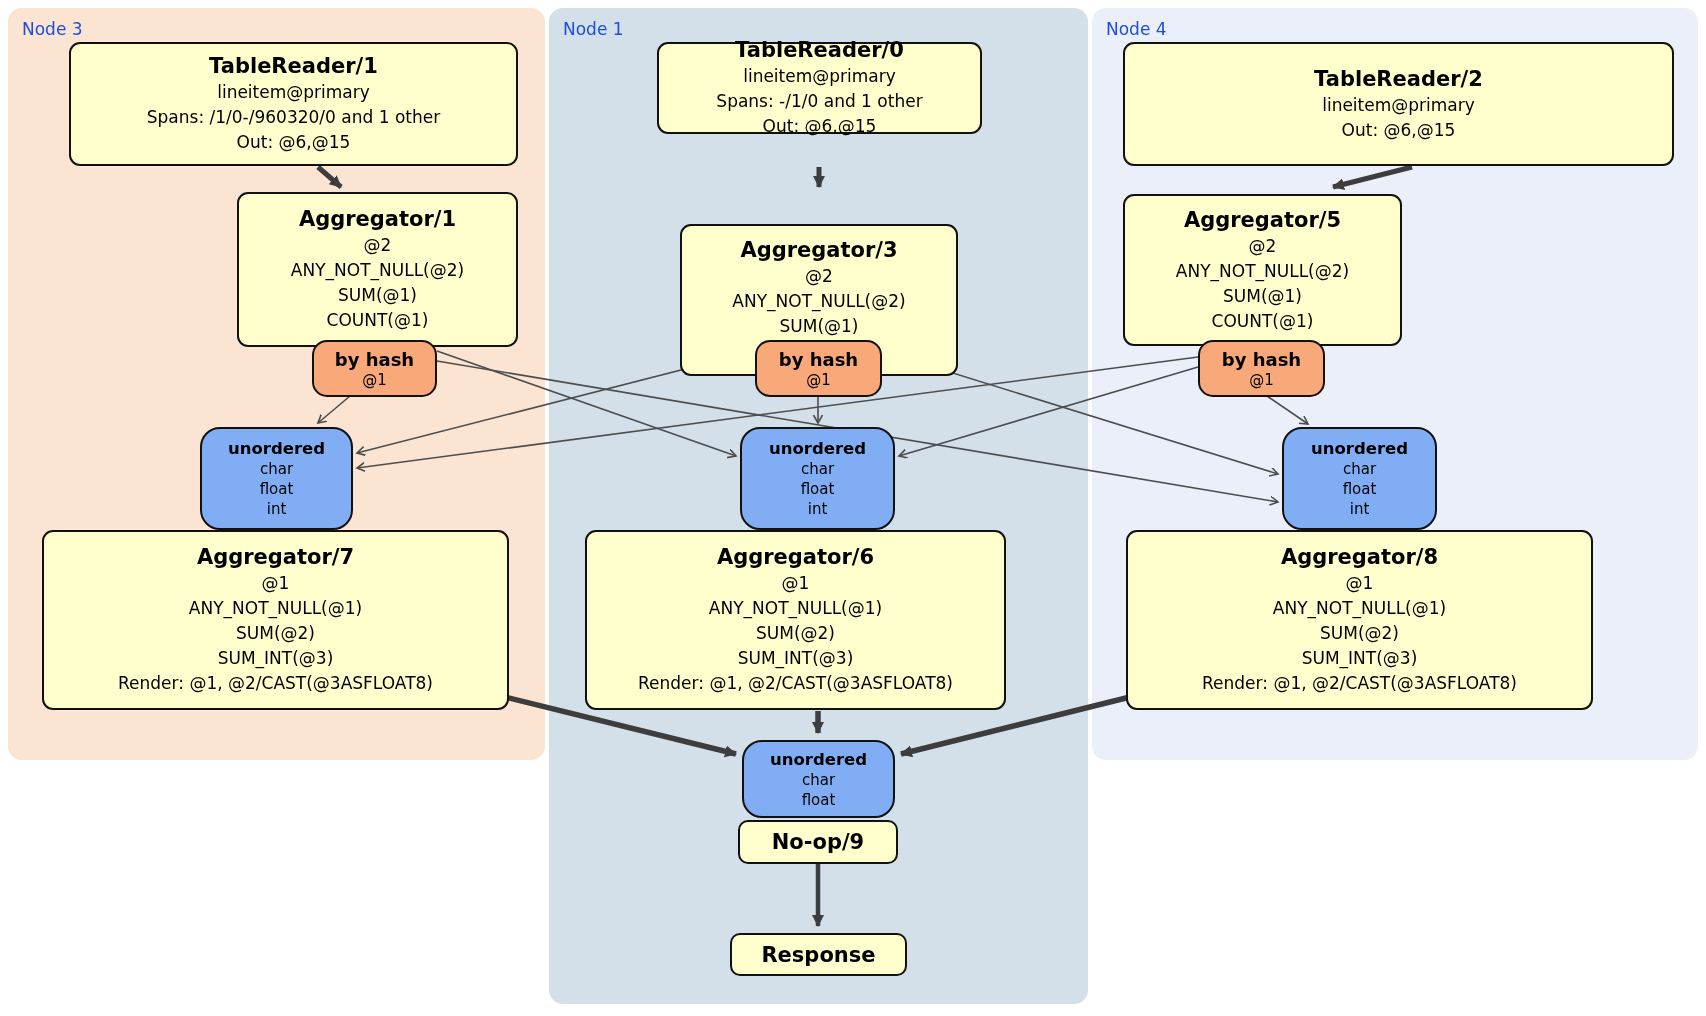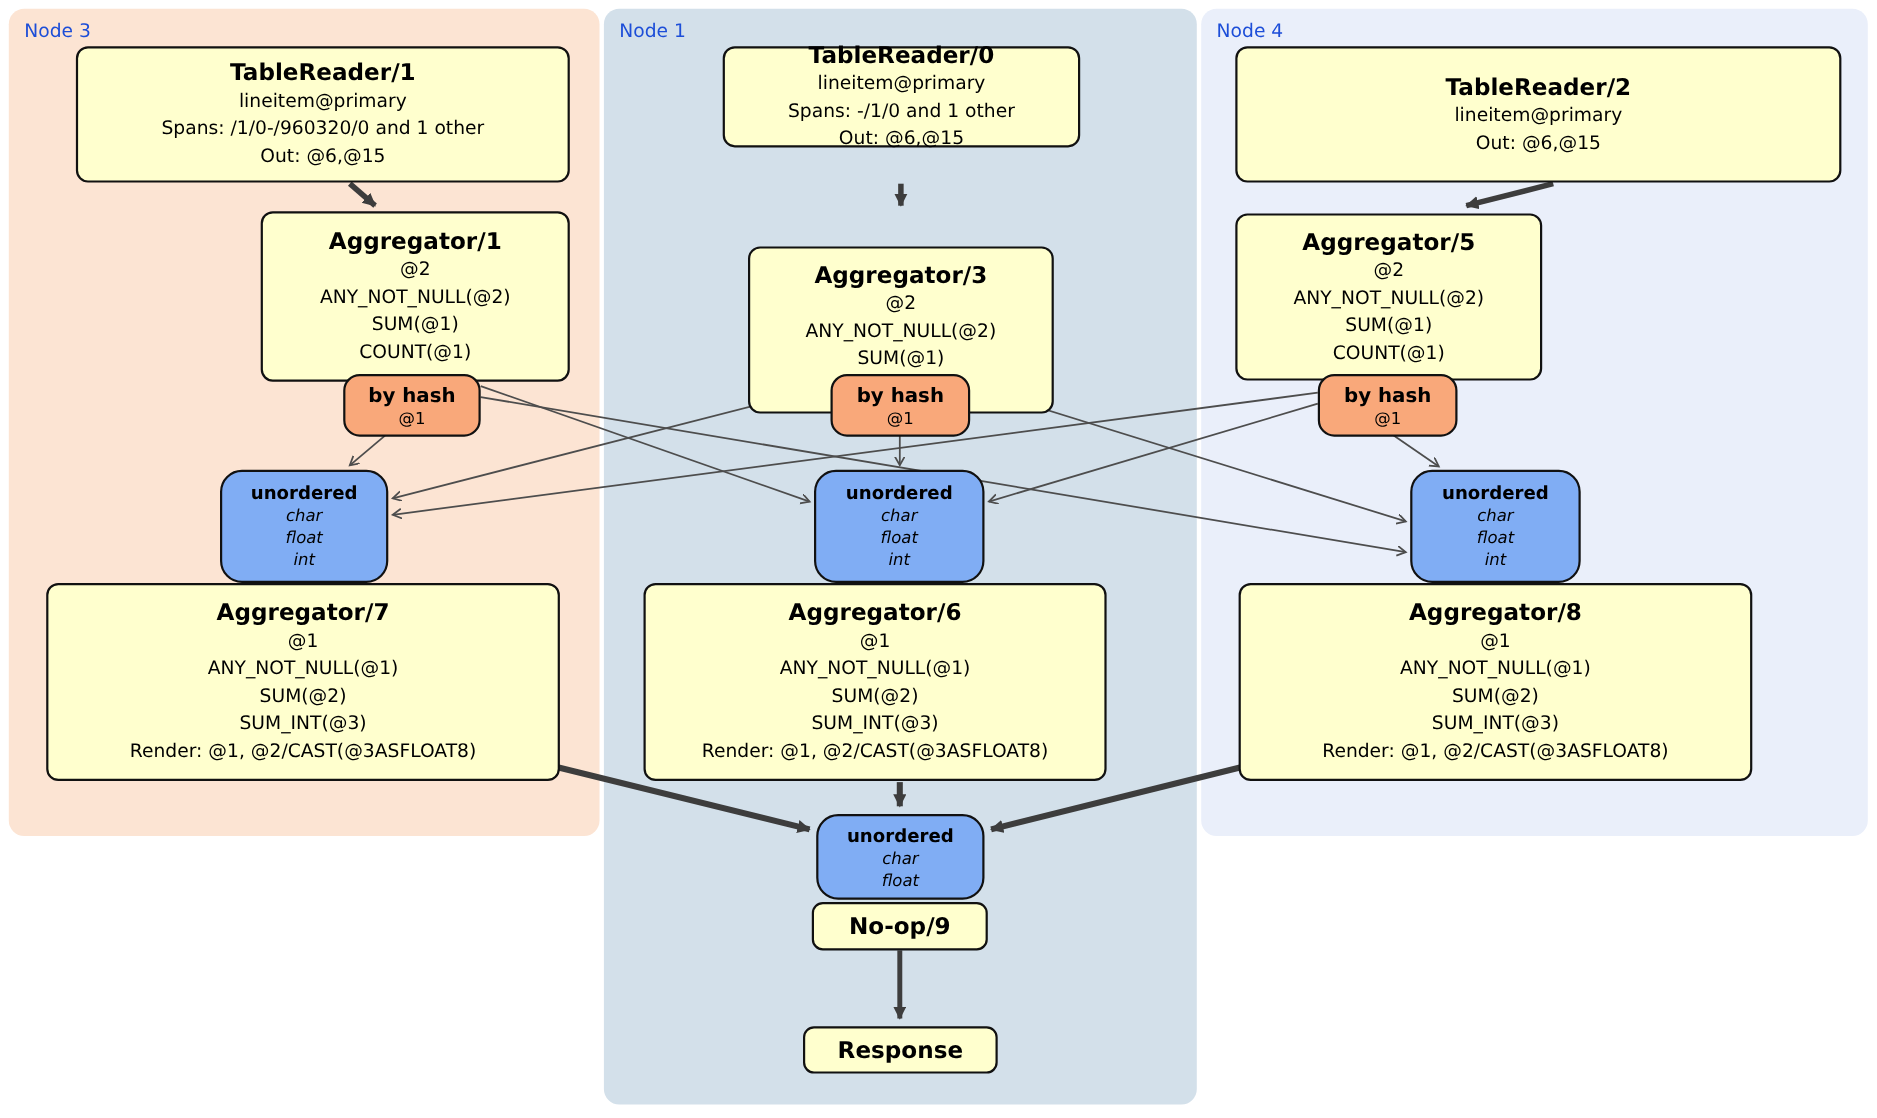--- a/index.html
+++ b/index.html
@@ -24,21 +24,21 @@
     display:flex;flex-direction:column;align-items:center;justify-content:center;text-align:center;
   }
   .router .title{font-weight:bold;font-size:18px;line-height:22px;}
   .router .key{font-size:15px;line-height:18px;}
   .sync{
     position:absolute;z-index:4;box-sizing:border-box;
     background:var(--sync-fill,#80adf4);border:2px solid #111;border-radius:20px;
     display:flex;flex-direction:column;align-items:center;justify-content:center;text-align:center;
   }
   .sync .title{font-weight:bold;font-size:16.5px;line-height:21px;}
-  .sync .ln{font-size:15px;line-height:20px;font-style:italic;}
+  .sync .ln{font-size:15px;line-height:20px;}
   .smallbox{
     position:absolute;z-index:3;box-sizing:border-box;
     background:var(--operator-fill,#ffffce);border:2px solid #111;border-radius:10px;
     display:flex;align-items:center;justify-content:center;text-align:center;
     font-weight:bold;font-size:21px;
   }
 </style>
 </head>
 <body>
 

